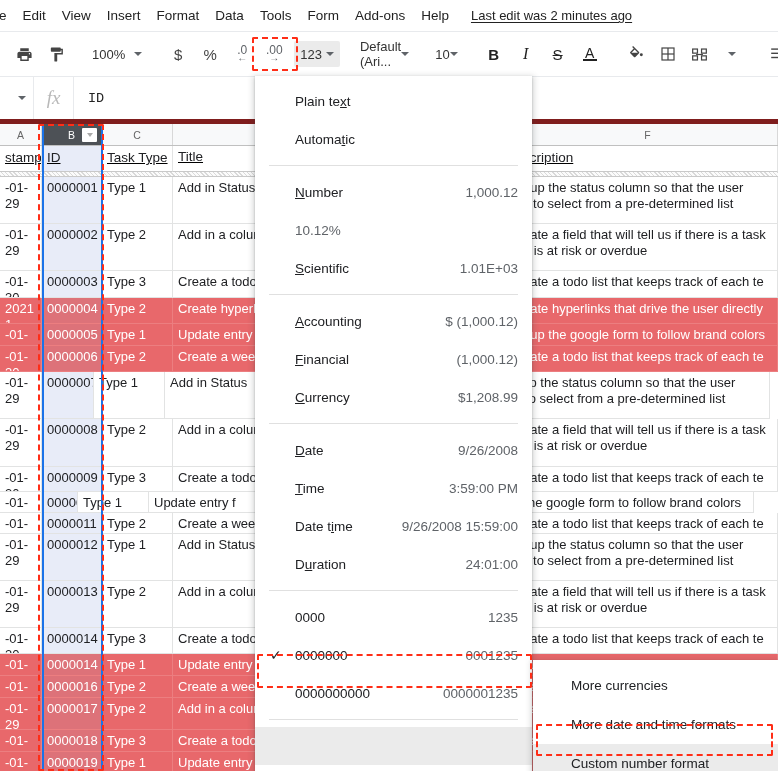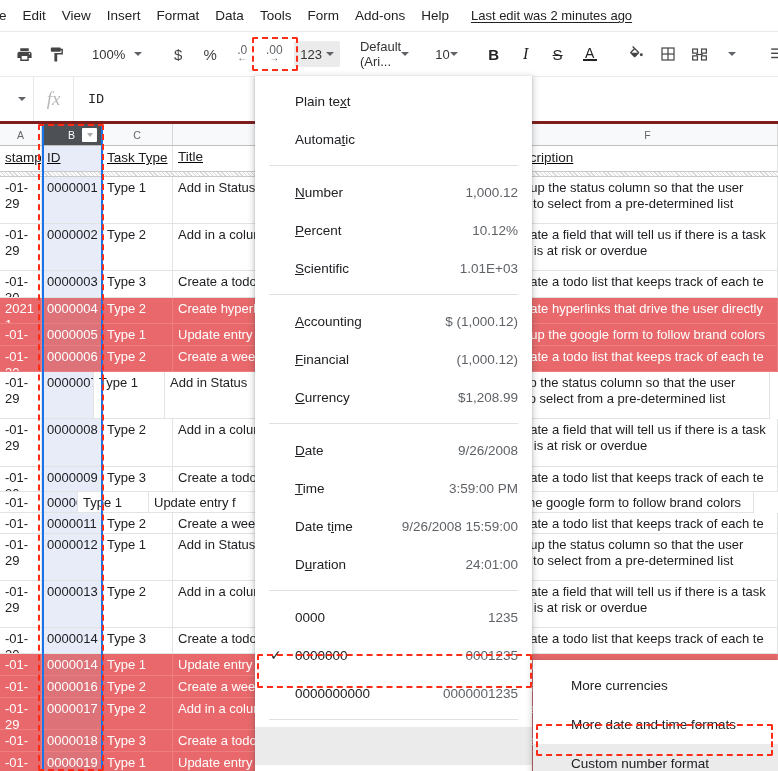--- a/index.html
+++ b/index.html
@@ -60,21 +60,21 @@
 
   
   .hl {
     position: absolute; border: 2px dashed #ff2d17; border-radius: 2px;
     pointer-events: none; z-index: 60;
   }
 
   
   .formulabar {
     position: absolute; left: 0; top: 76px; width: 778px; height: 48px;
-    background: #fff; border-top: 1px solid #e8eaed; border-bottom: 3px solid #7f1d1d;
+    background: #fff; border-top: 1px solid #e8eaed; border-bottom: 5px solid #7f1d1d;
     display: flex; align-items: center;
   }
   .namebox {
     width: 34px; height: 100%; display:flex; align-items:center; justify-content:flex-end;
     padding-right: 7px; border-right: 1px solid #e8eaed;
   }
   .fxbox {
     width: 40px; height: 100%; display:flex; align-items:center; justify-content:center;
     border-right: 1px solid #e8eaed; color:#b8b8b8; font-style: italic;
     font-family: "Liberation Serif", serif; font-size: 19px;
@@ -455,21 +455,20 @@
       </div>
       <div class="mi">
         <span class="label">Automa<span class="u">t</span>ic</span>
       </div>
       <div class="msep"></div>
       <div class="mi">
         <span class="label"><span class="u">N</span>umber</span>
         <span class="val">1,000.12</span>
       </div>
       <div class="mi">
-        <span class="label"><span class="u">P</span>ercent</span>
         <span class="val">10.12%</span>
       </div>
       <div class="mi">
         <span class="label"><span class="u">S</span>cientific</span>
         <span class="val">1.01E+03</span>
       </div>
       <div class="msep"></div>
       <div class="mi">
         <span class="label"><span class="u">A</span>ccounting</span>
         <span class="val">$ (1,000.12)</span>

